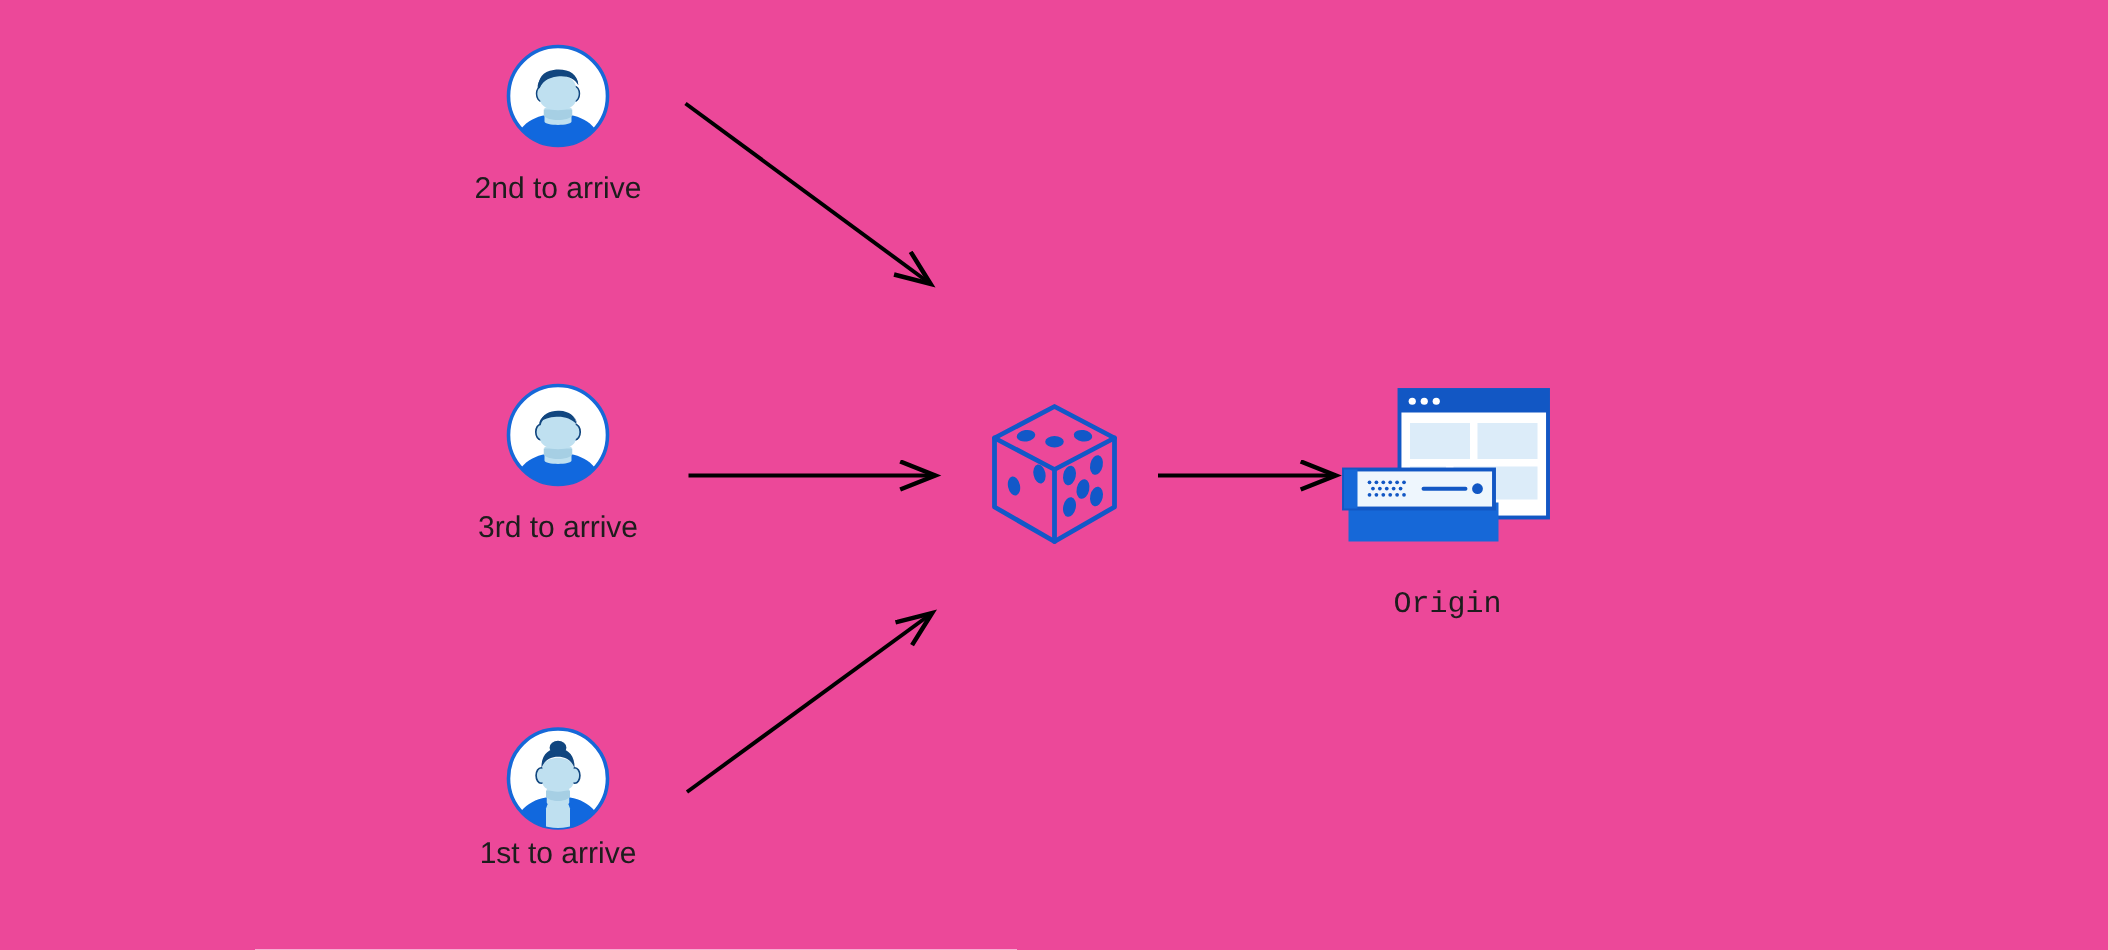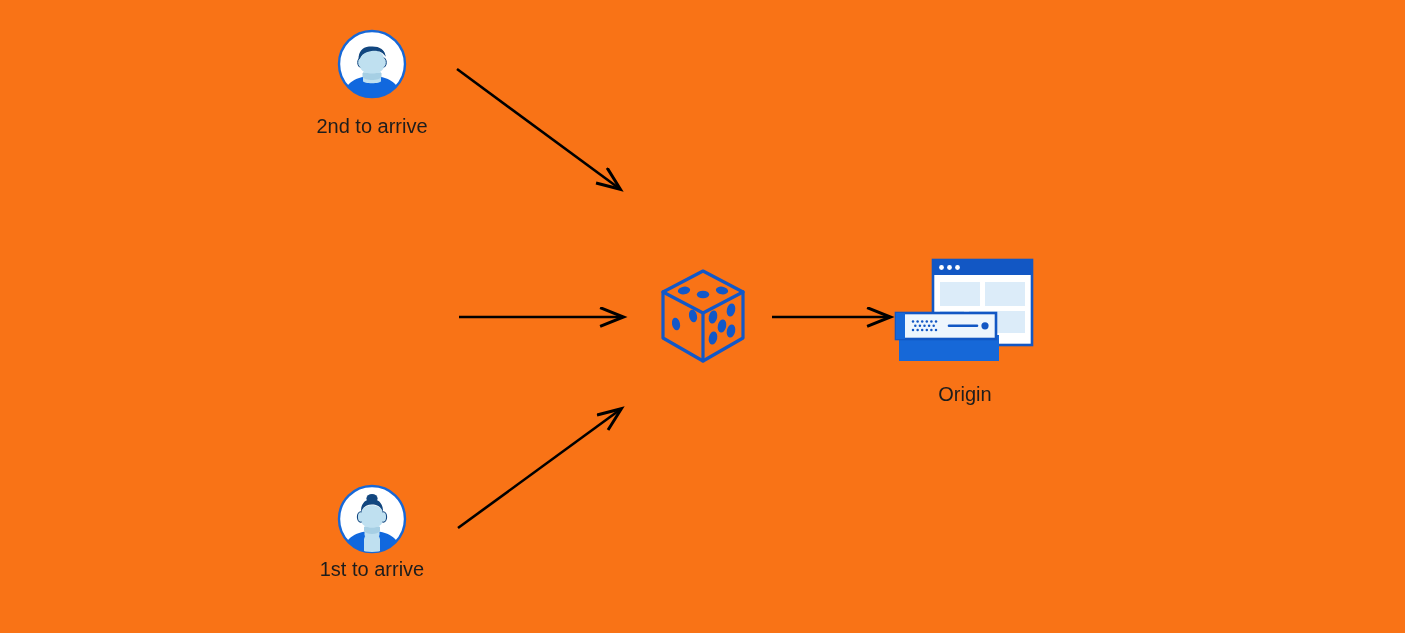--- a/index.html
+++ b/index.html
@@ -9,21 +9,21 @@
     background: #ffffff;
   }
   body {
     font-family: "Liberation Sans", sans-serif;
     -webkit-font-smoothing: antialiased;
   }
   #canvas {
     position: relative;
     width: 1405px;
     height: 633px;
-    background: #f97316;
+    background: #ec4899;
     overflow: hidden;
   }
   .node {
     position: absolute;
   }
   .node-label {
     position: absolute;
     width: 260px;
     text-align: center;
     font-size: 20px;
@@ -74,20 +74,41 @@
         <ellipse cx="25" cy="34.5" rx="3.3" ry="5" fill="#bfe0f0" stroke="#11467f" stroke-width="1"></ellipse>
         <ellipse cx="47" cy="34.5" rx="3.3" ry="5" fill="#bfe0f0" stroke="#11467f" stroke-width="1"></ellipse>
         <path d="M24 31 C24 19 48 19 48 31 L48 38 C48 48 24 48 24 38 Z" fill="#bfe0f0"></path>
         <path d="M22.5 30.5 C22 17 50 15 49.5 29.5 C49.5 26 46 23 42 22.5 C36 21.8 28 23 25 28.5 C24 30 23.4 31.6 22.5 30.5 Z" fill="#11467f"></path>
         <path d="M23.2 31.5 C22.2 24 26 19.5 33 18.6 C42 17.5 49 20.5 49.6 28.8 C47 24.2 42 22.2 35.5 23 C29.5 23.8 25 26.5 23.2 31.5 Z" fill="#11467f"></path>
       </g>
     </svg>
     <div class="node-label" style="left:-94px; top:86px;">2nd to arrive</div>
   </div>
 
+  <div class="node" style="left:336px; top:254px;">
+    <svg class="icon-svg" width="72" height="72" viewBox="0 0 72 72" xmlns="http://www.w3.org/2000/svg">
+      <defs>
+        <clipPath id="clipB">
+            <circle cx="36" cy="36" r="33"></circle>
+          </clipPath>
+      </defs>
+      <circle cx="36" cy="36" r="33" fill="#ffffff" stroke="#1668d8" stroke-width="2.4"></circle>
+      <g clip-path="url(#clipB)">
+        <path d="M6 72 C8 55 20 48 36 48 C52 48 64 55 66 72 Z" fill="#1168de"></path>
+        <path d="M27 44 L27 53 C27 56 45 56 45 53 L45 44 Z" fill="#bfe0f0"></path>
+        <path d="M26.5 49 C29 53 43 53 45.5 49 L45.5 45 L26.5 45 Z" fill="#a6cfe4"></path>
+        <ellipse cx="24.6" cy="34" rx="3.4" ry="5.2" fill="#bfe0f0" stroke="#11467f" stroke-width="1.1"></ellipse>
+        <ellipse cx="47.4" cy="34" rx="3.4" ry="5.2" fill="#bfe0f0" stroke="#11467f" stroke-width="1.1"></ellipse>
+        <path d="M24 30.5 C24 19 48 19 48 30.5 L48 38 C48 48 24 48 24 38 Z" fill="#bfe0f0"></path>
+        <path d="M23.4 29.5 C23 18 49 17.5 48.6 29 C48 24 44 21.5 38 21.2 C31 20.9 26 23.5 24.4 29.5 Z" fill="#11467f"></path>
+        <path d="M24 27.5 C25.8 21.8 31 19.6 37 19.9 C43.6 20.2 47.6 23.4 48.4 28.8 C45.2 25.2 40 23.6 35 23.9 C30 24.2 26.4 25.4 24 27.5 Z" fill="#11467f"></path>
+      </g>
+    </svg>
+    <div class="node-label" style="left:-94px; top:86px;">3rd to arrive</div>
+  </div>
 
   <div class="node" style="left:336px; top:483px;">
     <svg class="icon-svg" width="72" height="72" viewBox="0 0 72 72" xmlns="http://www.w3.org/2000/svg">
       <defs>
         <clipPath id="clipC">
             <circle cx="36" cy="36" r="33"></circle>
           </clipPath>
       </defs>
       <circle cx="36" cy="36" r="33" fill="#ffffff" stroke="#1668d8" stroke-width="2.4"></circle>
       <g clip-path="url(#clipC)">
@@ -169,16 +190,16 @@
             <circle cx="24.6" cy="74.9" r="1.25"></circle>
           <circle cx="29.2" cy="74.9" r="1.25"></circle>
             <circle cx="33.8" cy="74.9" r="1.25"></circle>
           <circle cx="38.4" cy="74.9" r="1.25"></circle>
             <circle cx="43" cy="74.9" r="1.25"></circle>
         </g>
         <line x1="56" y1="70.8" x2="84" y2="70.8" stroke="#1257c4" stroke-width="2.6" stroke-linecap="round"></line>
         <circle cx="92" cy="70.8" r="3.6" fill="#1257c4"></circle>
       </g>
     </svg>
-    <div class="node-label" style="left:-58px; top:127px;">Origin</div>
+    <div class="node-label" style="left:-58px; top:137px;font-family:Liberation Mono, monospace;">Origin</div>
   </div>
 
 </div>
 
 </body></html>

